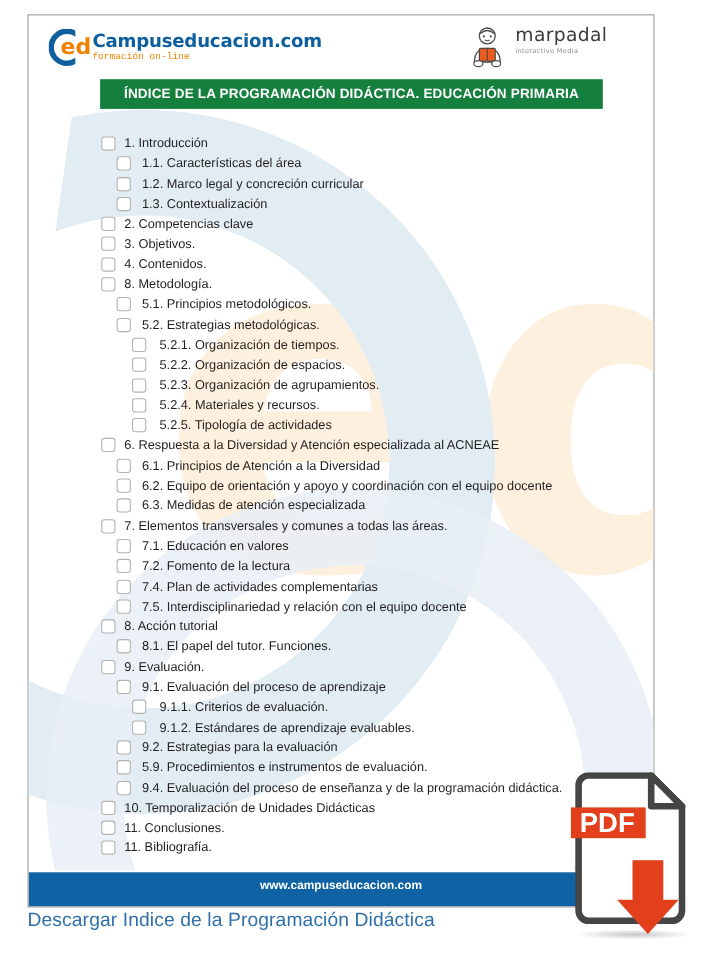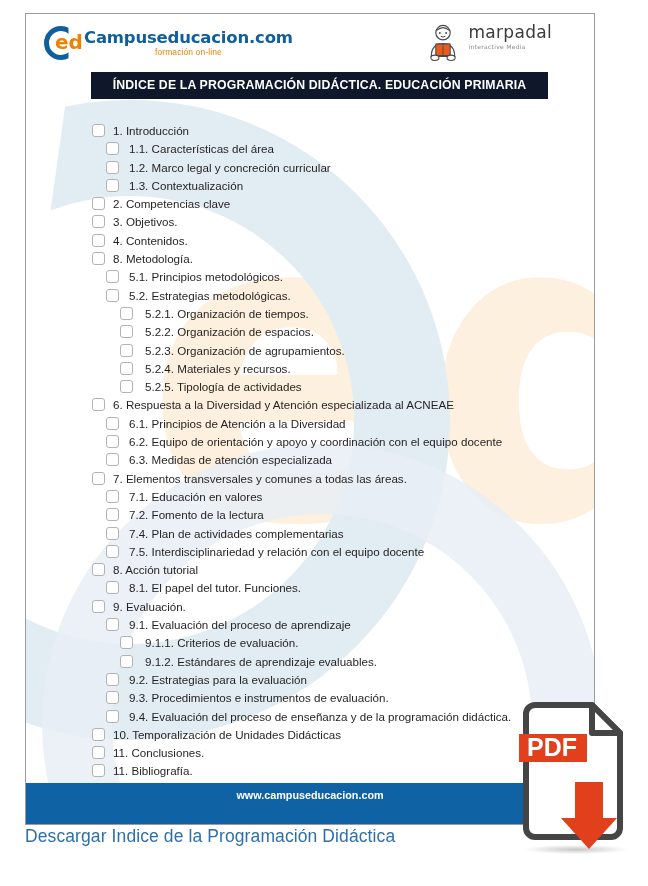--- a/index.html
+++ b/index.html
@@ -85,23 +85,23 @@
     color:#ef8200;
   }
   .ced-text{line-height:1.0;}
   .ced-title{
     font-family:"DejaVu Sans", sans-serif;
     font-size:16.5px;font-weight:700;color:#0f5f9e;
     letter-spacing:-.2px;
     text-align:center;
   }
   .ced-sub{
-    font-family:Liberation Sans, sans-serif;
+    font-family:Liberation Mono, monospace;
     font-size:8.5px;color:#ef8200;
-    text-align:center;margin-top:2px;letter-spacing:.1px;
+    text-align:left;margin-top:2px;letter-spacing:.1px;
   }
 
   .logo-marpadal{
     margin-left:auto;
     display:flex;align-items:flex-start;gap:7px;
     padding-right:28px;
   }
   .mp-fig{width:36px;height:38px;flex:none;}
   .mp-text{line-height:1;}
   .mp-name{
@@ -111,21 +111,21 @@
   .mp-sub{
     font-family:"DejaVu Sans", sans-serif;
     font-size:6px;color:#8a8a8a;
     letter-spacing:.3px;margin-top:3px;
   }
 
   
   .titlebar{
     position:relative;z-index:3;
     margin:0 46px 0 65px;
-    background:#0f172a;
+    background:#15803d;
     color:#ffffff;
     text-align:center;
     font-size:12.3px;
     font-weight:700;
     letter-spacing:.15px;
     padding:6px 4px 7px;
   }
 
   
   .list{
@@ -162,21 +162,21 @@
 
   
   .footer{
     position:absolute;left:0;bottom:0;
     width:100%;
     background:#0f62a4;
     color:#fff;
     text-align:center;
     font-size:10.8px;
     font-weight:700;
-    padding:6px 0 23px;
+    padding:6px 0 13px;
     z-index:4;
   }
 
   
   #pdficon{
     position:absolute;
     left:519px;top:702px;
     width:108px;height:148px;
     z-index:6;
   }
@@ -362,21 +362,21 @@
       <div class="row lv3">
         <span class="cb"></span>
         <span class="lbl">9.1.2. Estándares de aprendizaje evaluables.</span>
       </div>
       <div class="row lv2">
         <span class="cb"></span>
         <span class="lbl">9.2. Estrategias para la evaluación</span>
       </div>
       <div class="row lv2">
         <span class="cb"></span>
-        <span class="lbl">9.3. Procedimientos e instrumentos de evaluación.</span>
+        <span class="lbl">5.9. Procedimientos e instrumentos de evaluación.</span>
       </div>
       <div class="row lv2">
         <span class="cb"></span>
         <span class="lbl">9.4. Evaluación del proceso de enseñanza y de la programación didáctica.</span>
       </div>
       <div class="row lv1">
         <span class="cb"></span>
         <span class="lbl">10. Temporalización de Unidades Didácticas</span>
       </div>
       <div class="row lv1">

